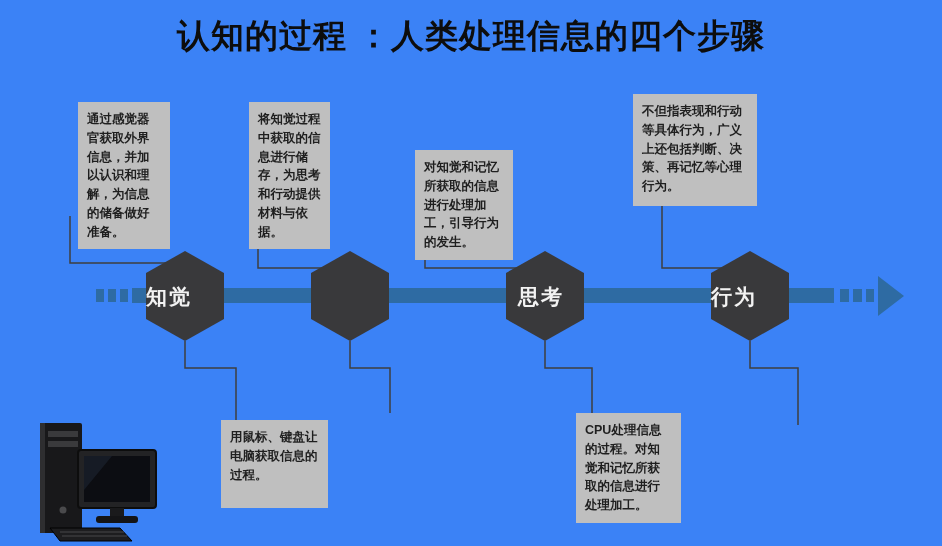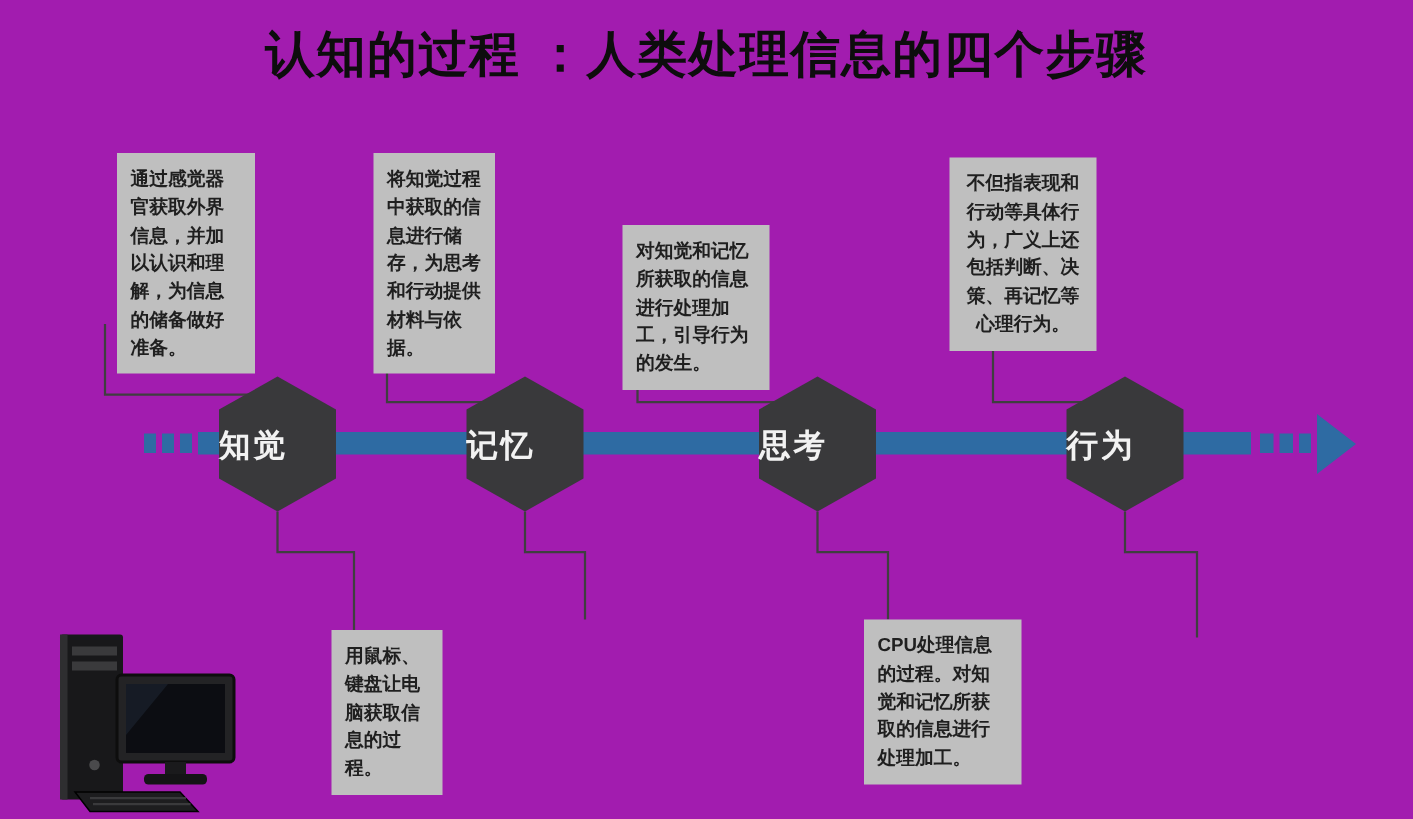--- a/index.html
+++ b/index.html
@@ -1,19 +1,19 @@
 <!DOCTYPE html>
 <html><head>
 <meta charset="utf-8">
 <style>
   html,body{margin:0;padding:0;background:#ffffff;}
   .stage{
     position:relative;
     width:942px;height:546px;
-    background:#a21caf;
+    background:#3b82f6;
     overflow:hidden;
     font-family:"Liberation Sans","DejaVu Sans",sans-serif;
   }
   .title{
     position:absolute;
     left:0;top:14px;width:100%;
     margin:0;
     text-align:center;
     font-size:33px;
     font-weight:800;
@@ -93,23 +93,22 @@
       <rect x="76" y="108" width="42" height="7" rx="3" fill="#141416"></rect>
       <polygon points="30,120 100,120 112,133 40,133" fill="#1d1d1f" stroke="#000000" stroke-width="1"></polygon>
       <line x1="40" y1="124" x2="104" y2="124" stroke="#3a3a3c" stroke-width="1.5"></line>
       <line x1="42" y1="128" x2="107" y2="128" stroke="#3a3a3c" stroke-width="1.5"></line>
     </g>
   </svg>
 
   <div class="note" style="left:78px;  top:102px; width:92px; min-height:112px;">通过感觉器官获取外界信息，并加以认识和理解，为信息的储备做好准备。</div>
   <div class="note" style="left:249px; top:102px; width:81px;  min-height:100px;">将知觉过程中获取的信息进行储存，为思考和行动提供材料与依据。</div>
   <div class="note" style="left:415px; top:102px; width:98px;  min-height:92px;margin-top:48px;">对知觉和记忆所获取的信息进行处理加工，引导行为的发生。</div>
-  <div class="note" style="left:633px; top:105px;  width:98px; min-height:112px;text-align:center;">不但指表现和行动等具体行为，广义上还包括判断、决策、再记忆等心理行为。</div>
+  <div class="note" style="left:633px; top:94px;  width:124px; min-height:112px;">不但指表现和行动等具体行为，广义上还包括判断、决策、再记忆等心理行为。</div>
 
-  <div class="note" style="left:221px; top:420px; width:74px;  min-height:88px;">用鼠标、键盘让电脑获取信息的过程。</div>
+  <div class="note" style="left:221px; top:420px; width:107px;  min-height:88px;">用鼠标、键盘让电脑获取信息的过程。</div>
   <div class="note" style="left:576px; top:413px; width:105px; min-height:105px;">CPU处理信息的过程。对知觉和记忆所获取的信息进行处理加工。</div>
 
   <div class="hex-label" style="left:146px; top:283px;">知觉</div>
-  <div class="hex-label" style="left:311px; top:283px;">记忆</div>
-  <div class="hex-label" style="left:506px; top:283px;">思考</div>
+  <div class="hex-label" style="left:506px; top:283px;padding-left:12px;">思考</div>
   <div class="hex-label" style="left:711px; top:283px;">行为</div>
 
 </div>
 
 </body></html>

